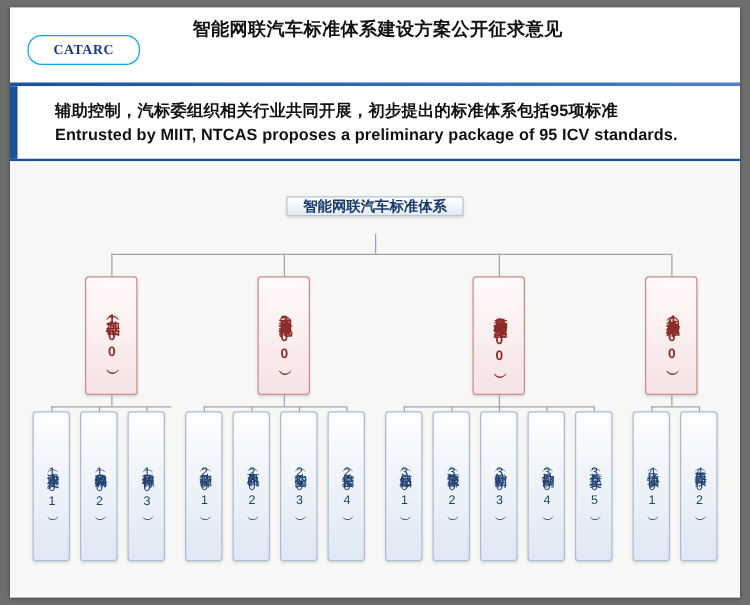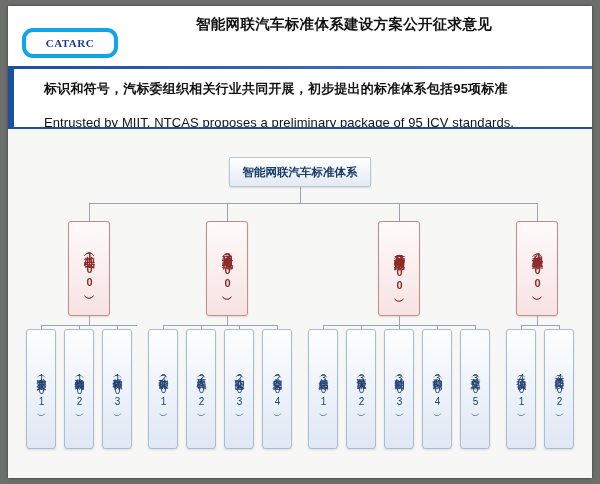--- a/index.html
+++ b/index.html
@@ -18,31 +18,31 @@
     overflow:hidden;
   }
   
   .header{
     position:absolute;left:0;top:0;width:584px;height:60px;
     background:#ffffff;
   }
   .logo-left{
     position:absolute;left:14px;top:22px;
     width:88px;height:22px;
-    border:4px solid #0ea5e9;
+    border:1px solid #0ea5e9;
     border-radius:11px;
     color:#1a3a8f;
     font-size:11px;font-weight:bold;
     letter-spacing:.5px;
     display:flex;align-items:center;justify-content:center;
     font-family:"Liberation Serif", serif;
   }
   .title-block{
     position:absolute;left:104px;top:8px;width:380px;
-    text-align:right;color:#111;
+    text-align:center;color:#111;
   }
   .title-cn{font-size:14.5px;font-weight:bold;letter-spacing:.3px;line-height:20px;}
   .title-en{font-size:12.5px;font-weight:bold;line-height:18px;margin-top:1px;}
   .logo-right{
     position:absolute;right:16px;top:20px;
     font-size:20px;font-weight:bold;color:#1b4fa0;
     letter-spacing:.5px;
     font-family:"Liberation Sans", sans-serif;
   }
   .hdr-rule{
@@ -54,40 +54,40 @@
     position:absolute;left:0;top:63px;width:584px;height:58px;
     background:#ffffff;
     border-left:6px solid #1b4fa0;
     box-sizing:border-box;
   }
   .band-cn{
     position:absolute;left:30px;top:11px;
     font-size:13px;font-weight:bold;color:#111;letter-spacing:.2px;
   }
   .band-en{
-    position:absolute;left:30px;top:46px;
-    font-size:13px;font-weight:normal;color:#111;letter-spacing:.1px;
+    position:absolute;left:30px;top:31px;
+    font-size:13px;font-weight:bold;color:#111;letter-spacing:.1px;
   }
   .band-rule{
     position:absolute;left:0;top:121px;width:584px;height:2px;
     background:#1b4fa0;
   }
   
   .chart{
     position:absolute;left:0;top:123px;width:584px;height:349px;
     background:#f7f8f6;
   }
   .node{
     position:absolute;box-sizing:border-box;
     display:flex;align-items:center;justify-content:center;
     text-align:center;
   }
   
   .root{
-    left:221px;top:28px;width:142px;height:30px;
+    left:221px;top:28px;width:142px;height:16px;
     border:1px solid #b9c4d6;
     background:linear-gradient(#ffffff,#e4eaf3);
     border-radius:2px;
     font-size:11.5px;color:#173a6b;font-weight:bold;
     box-shadow:0 1px 2px rgba(0,0,0,.12);
   }
   
   .l2{
     width:42px;height:95px;
     border:1px solid #c98b8b;
@@ -133,21 +133,21 @@
 
   <div class="header">
     <div class="logo-left">CATARC</div>
     <div class="title-block">
       <div class="title-cn">智能网联汽车标准体系建设方案公开征求意见</div>
     </div>
   </div>
   <div class="hdr-rule"></div>
 
   <div class="band">
-    <div class="band-cn">标识和符号，汽标委组织相关行业共同开展，初步提出的标准体系包括95项标准</div>
+    <div class="band-cn">辅助控制，汽标委组织相关行业共同开展，初步提出的标准体系包括95项标准</div>
     <div class="band-en">Entrusted by MIIT, NTCAS proposes a preliminary package of 95 ICV standards.</div>
   </div>
   <div class="band-rule"></div>
 
   <div class="chart">
 
     <div class="node root">
       <span>智能网联汽车标准体系</span>
     </div>
 

